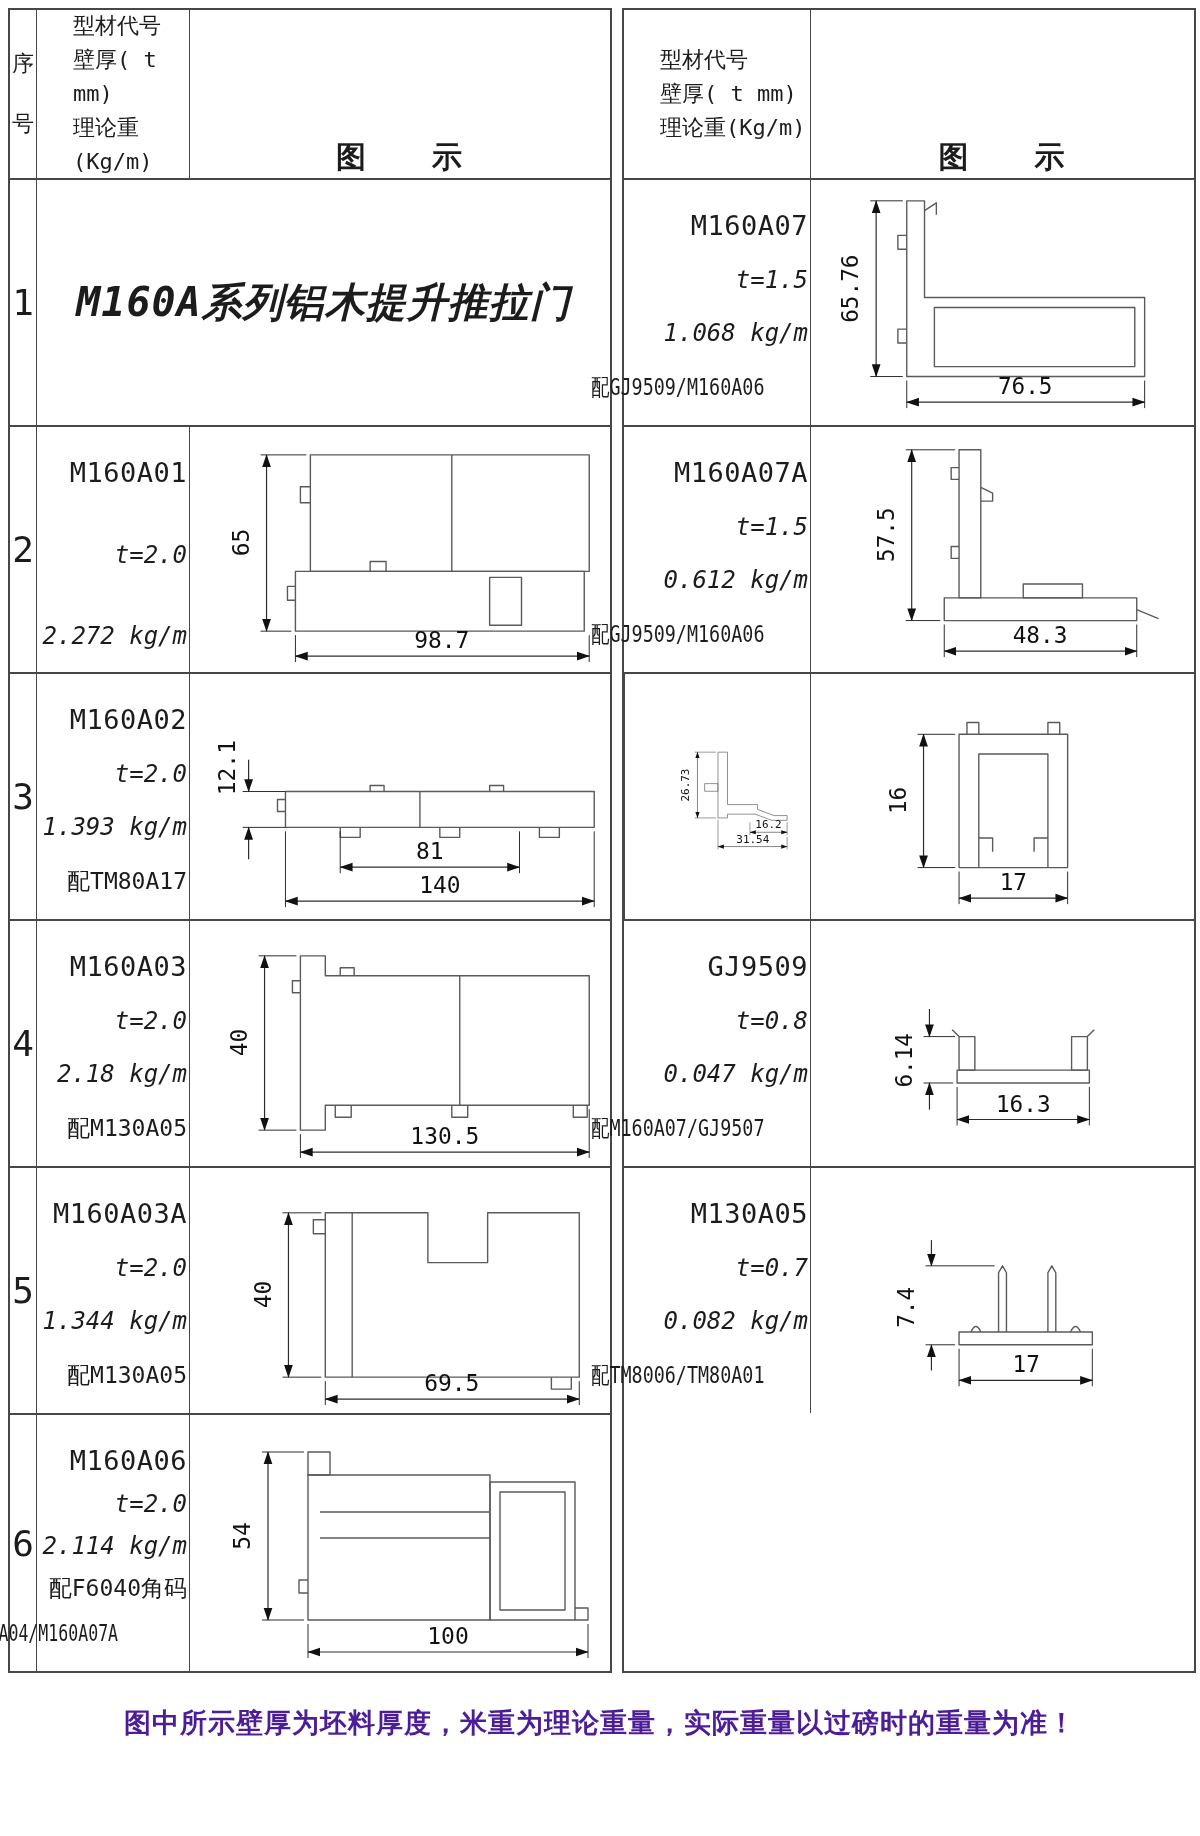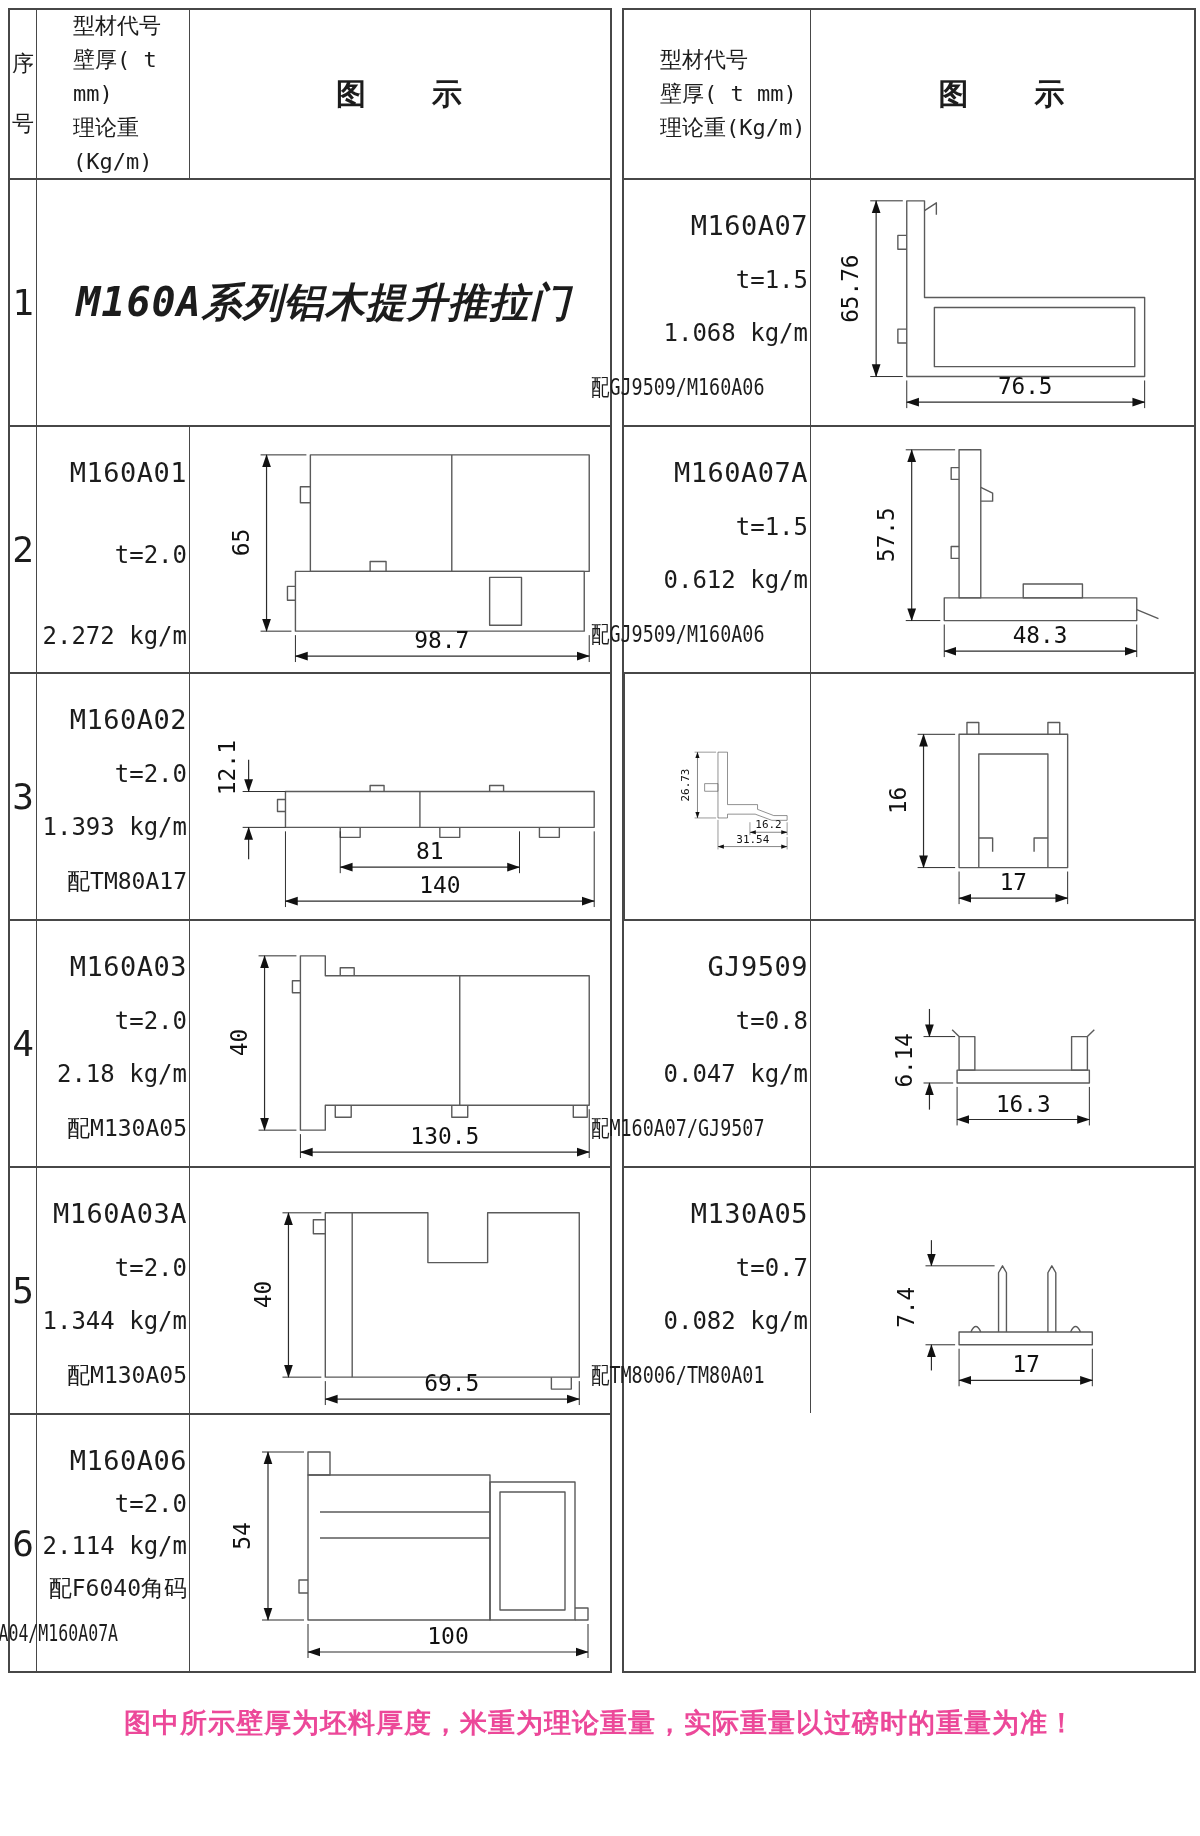--- a/index.html
+++ b/index.html
@@ -13,32 +13,32 @@
   .tbl-left{width:604px;grid-template-columns:26px 153px 1fr;}
   .tbl-right{width:574px;grid-template-columns:186px 1fr;}
   .cell{box-sizing:border-box;position:relative;background:#fff;}
   .bt{border-top:2px solid #474747;}
   .bl{border-left:1.5px solid #474747;}
   
   .hd-serial{display:flex;flex-direction:column;align-items:center;justify-content:center;
              gap:30px;font-size:22px;}
   .hd-info{display:flex;flex-direction:column;justify-content:center;
            padding-left:36px;font-size:22px;line-height:1.55;}
-  .hd-diag{display:flex;align-items:center;justify-content:center;
+  .hd-diag{display:flex;align-items:flex-end;justify-content:center;
            font-size:30px;font-weight:600;letter-spacing:2px;}
   
   .serial{display:flex;align-items:center;justify-content:center;font-size:36px;}
   
   .title-cell{grid-column:2/4;display:flex;align-items:center;justify-content:center;
               font-size:40px;font-weight:700;letter-spacing:1px;font-style:italic;}
   
   .info{display:flex;flex-direction:column;justify-content:space-between;
         padding:30px 2px 22px 16px;overflow:visible;align-items:flex-end;}
   .code{font-size:27px;letter-spacing:0.5px;white-space:nowrap;}
-  .tval,.wval{font-size:24px;white-space:nowrap;}
+  .tval,.wval{font-size:24px;white-space:nowrap;font-style:italic;}
   .note{font-size:23px;white-space:nowrap;}
   .cond{transform:scaleX(0.80);transform-origin:0 50%;}
   .cond2{transform:scaleX(0.72);transform-origin:0 50%;margin-left:-16px;}
   
   .diag{overflow:hidden;}
   .diag svg{display:block;width:100%;height:100%;}
   .profile{fill:none;stroke:#5a5a5a;stroke-width:1.4;stroke-linejoin:round;}
   .ext{fill:none;stroke:#2c2c2c;stroke-width:1;}
   .dim{fill:none;stroke:#2c2c2c;stroke-width:1.2;}
   .dimtxt{fill:#111;font-size:23px;font-family:"DejaVu Sans Mono","Liberation Mono",monospace;}
@@ -386,14 +386,14 @@
           <g>
             <path class="ext" d="M150,182 V220 M285,182 V220"></path>
             <line class="dim" x1="150" y1="214" x2="285" y2="214" marker-start="url(#dimarrow)" marker-end="url(#dimarrow)"></line>
             <text class="dimtxt" x="218" y="206" text-anchor="middle">17</text>
           </g>
         </svg>
       </div>
     </div>
   </div>
 
-  <div class="footer" style="color: #ec4899;">图中所示壁厚为坯料厚度，米重为理论重量，实际重量以过磅时的重量为准！</div>
+  <div class="footer" style="color: #4c1d95;">图中所示壁厚为坯料厚度，米重为理论重量，实际重量以过磅时的重量为准！</div>
 </div>
 
 </body></html>

